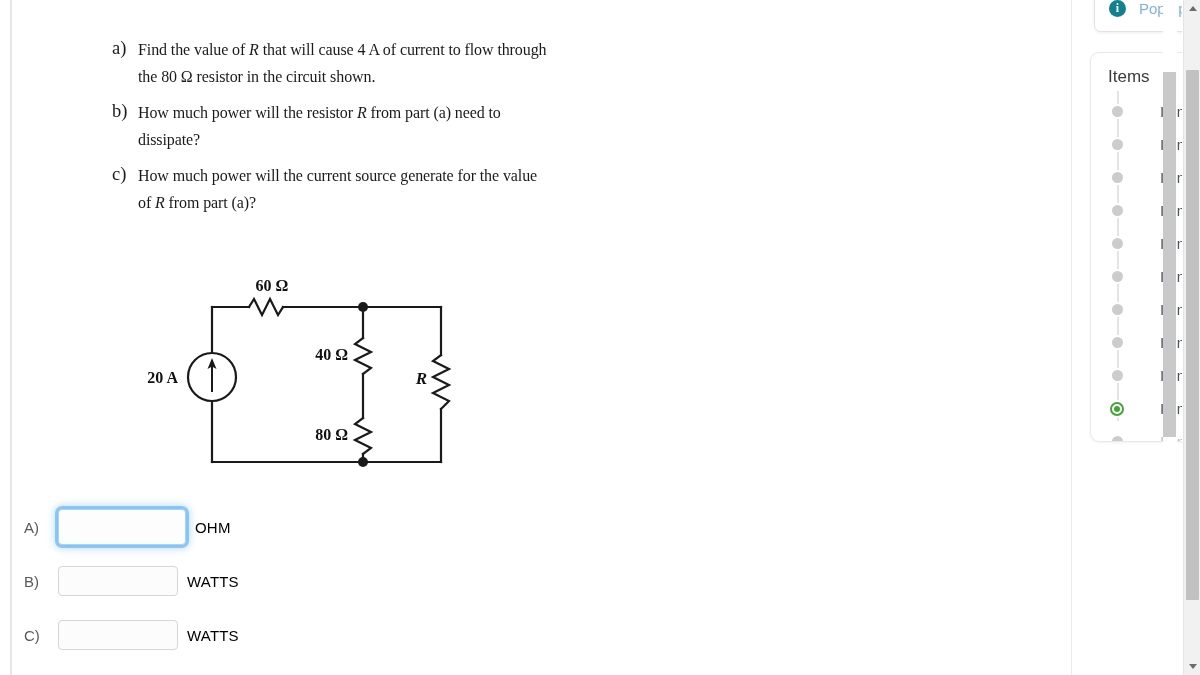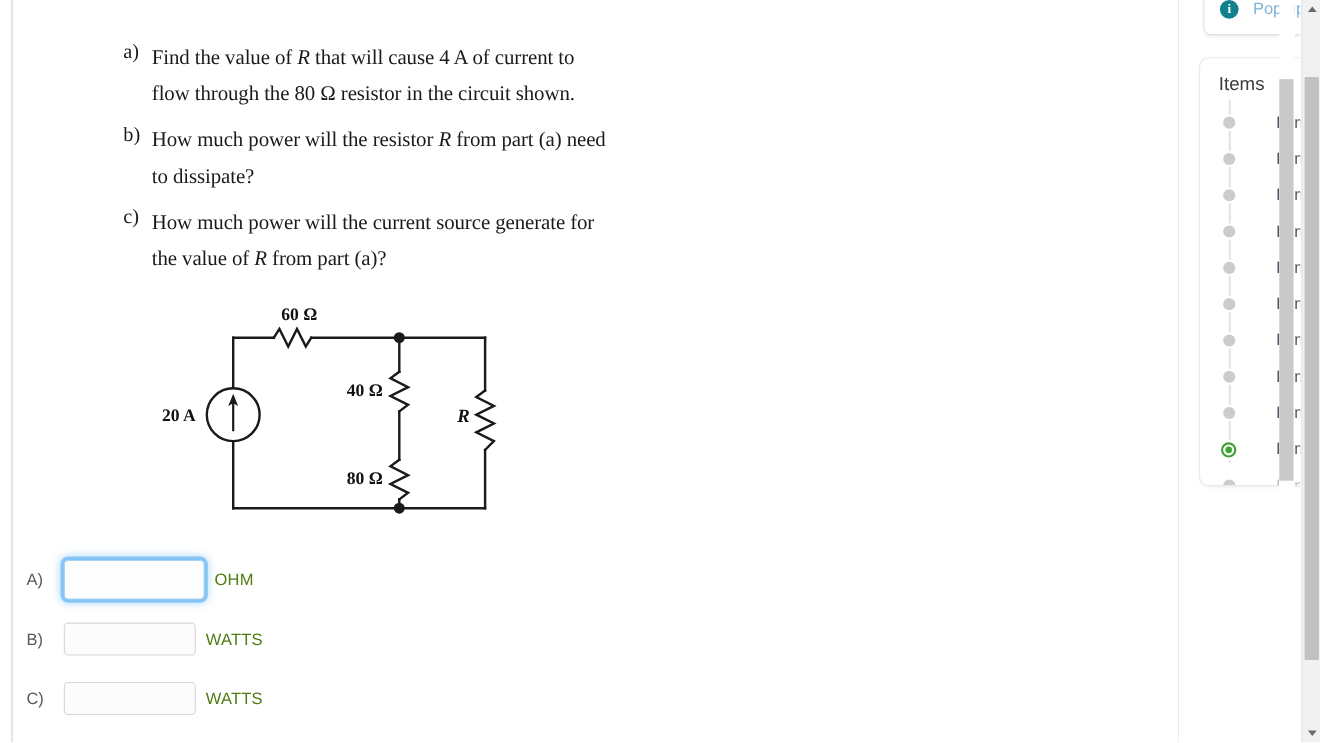--- a/index.html
+++ b/index.html
@@ -52,22 +52,22 @@
     align-items: flex-start;
     margin-bottom: 9px;
   }
   .q-label {
     width: 26px;
     flex: 0 0 26px;
     font-size: 18.5px;
     line-height: 25.5px;
   }
   .q-text {
-    font-size: 19px;
-    line-height: 33px;
+    font-size: 16px;
+    line-height: 27px;
     letter-spacing: -0.1px;
   }
   .q-text i { font-style: italic; }
 
   
   .circuit {
     position: absolute;
     left: 130px;
     top: 278px;
     width: 360px;
@@ -122,21 +122,21 @@
   .answer-input.focused {
     width: 128px;
     height: 36px;
     border: 1px solid #a8d4f5;
     background: #fdfdfd;
     box-shadow: 0 0 0 3px rgba(78,170,240,0.55), 0 0 8px 3px rgba(78,170,240,0.45);
   }
   .answer-unit {
     margin-left: 9px;
     font-size: 15px;
-    color: #4d7c0f;
+    color: #000000;
     letter-spacing: 0.2px;
   }
 
   
   .sidebar {
     position: absolute;
     left: 1072px;
     top: 0;
     width: 110px;
     height: 675px;

